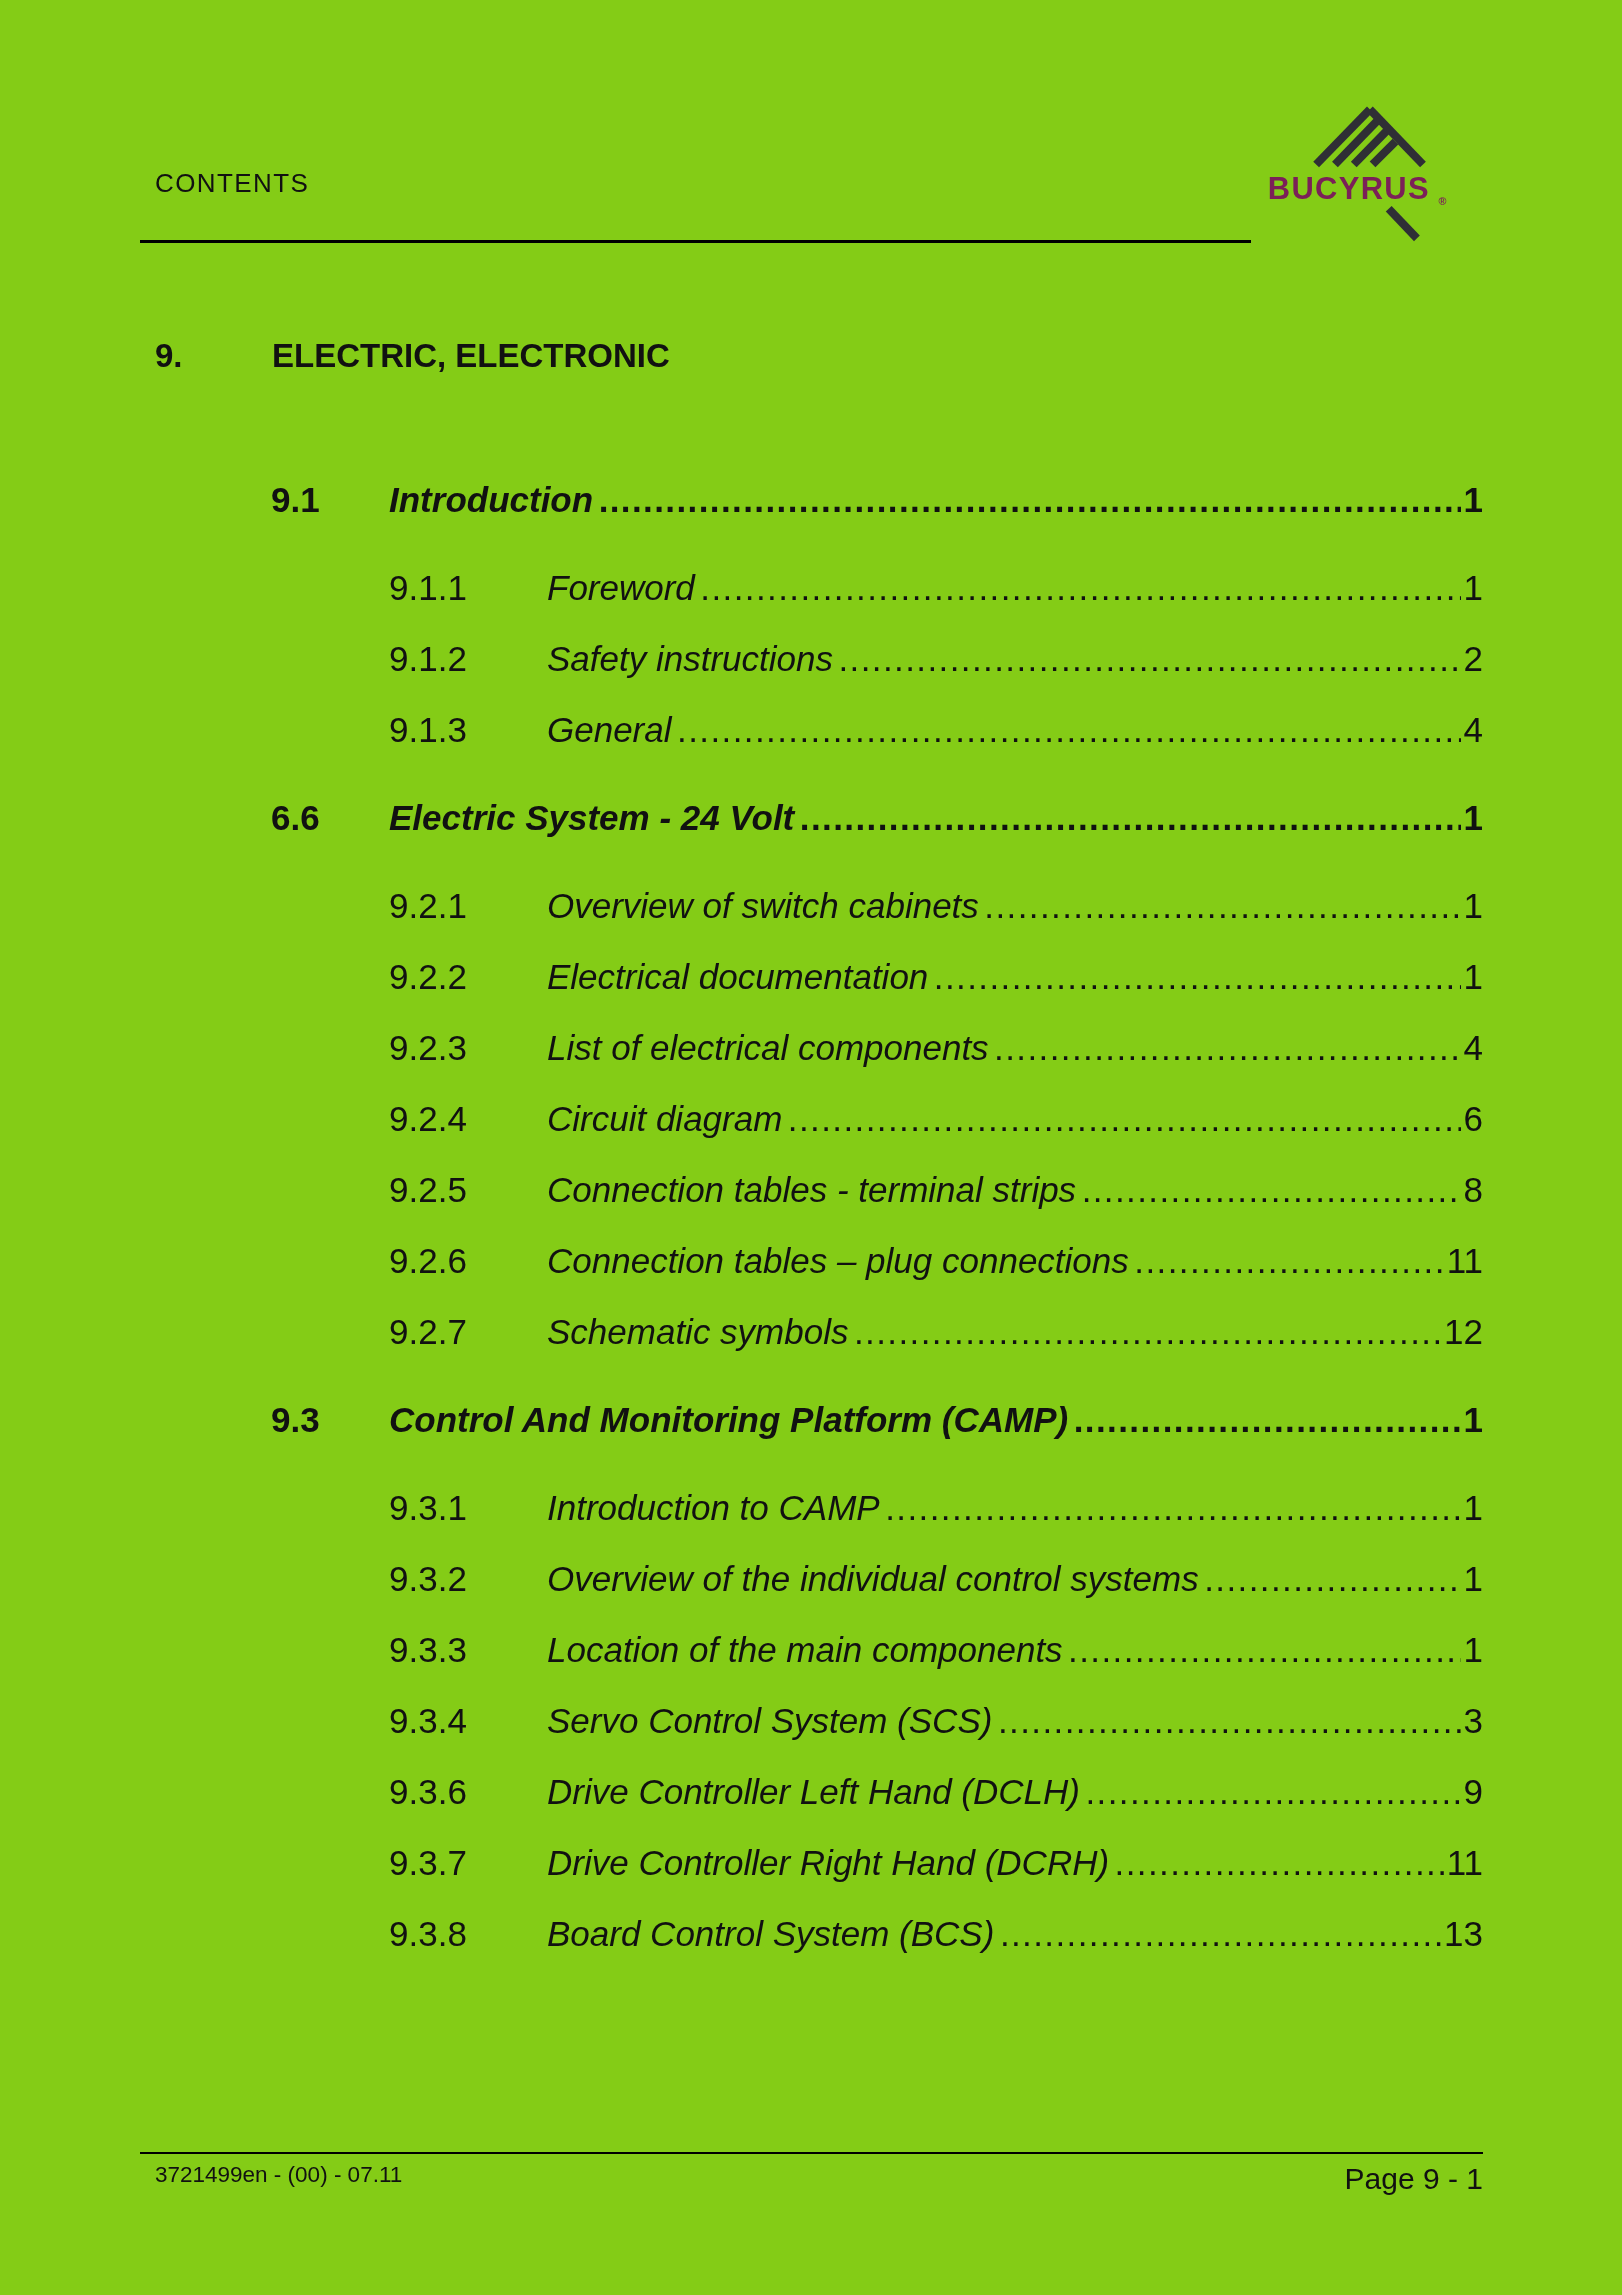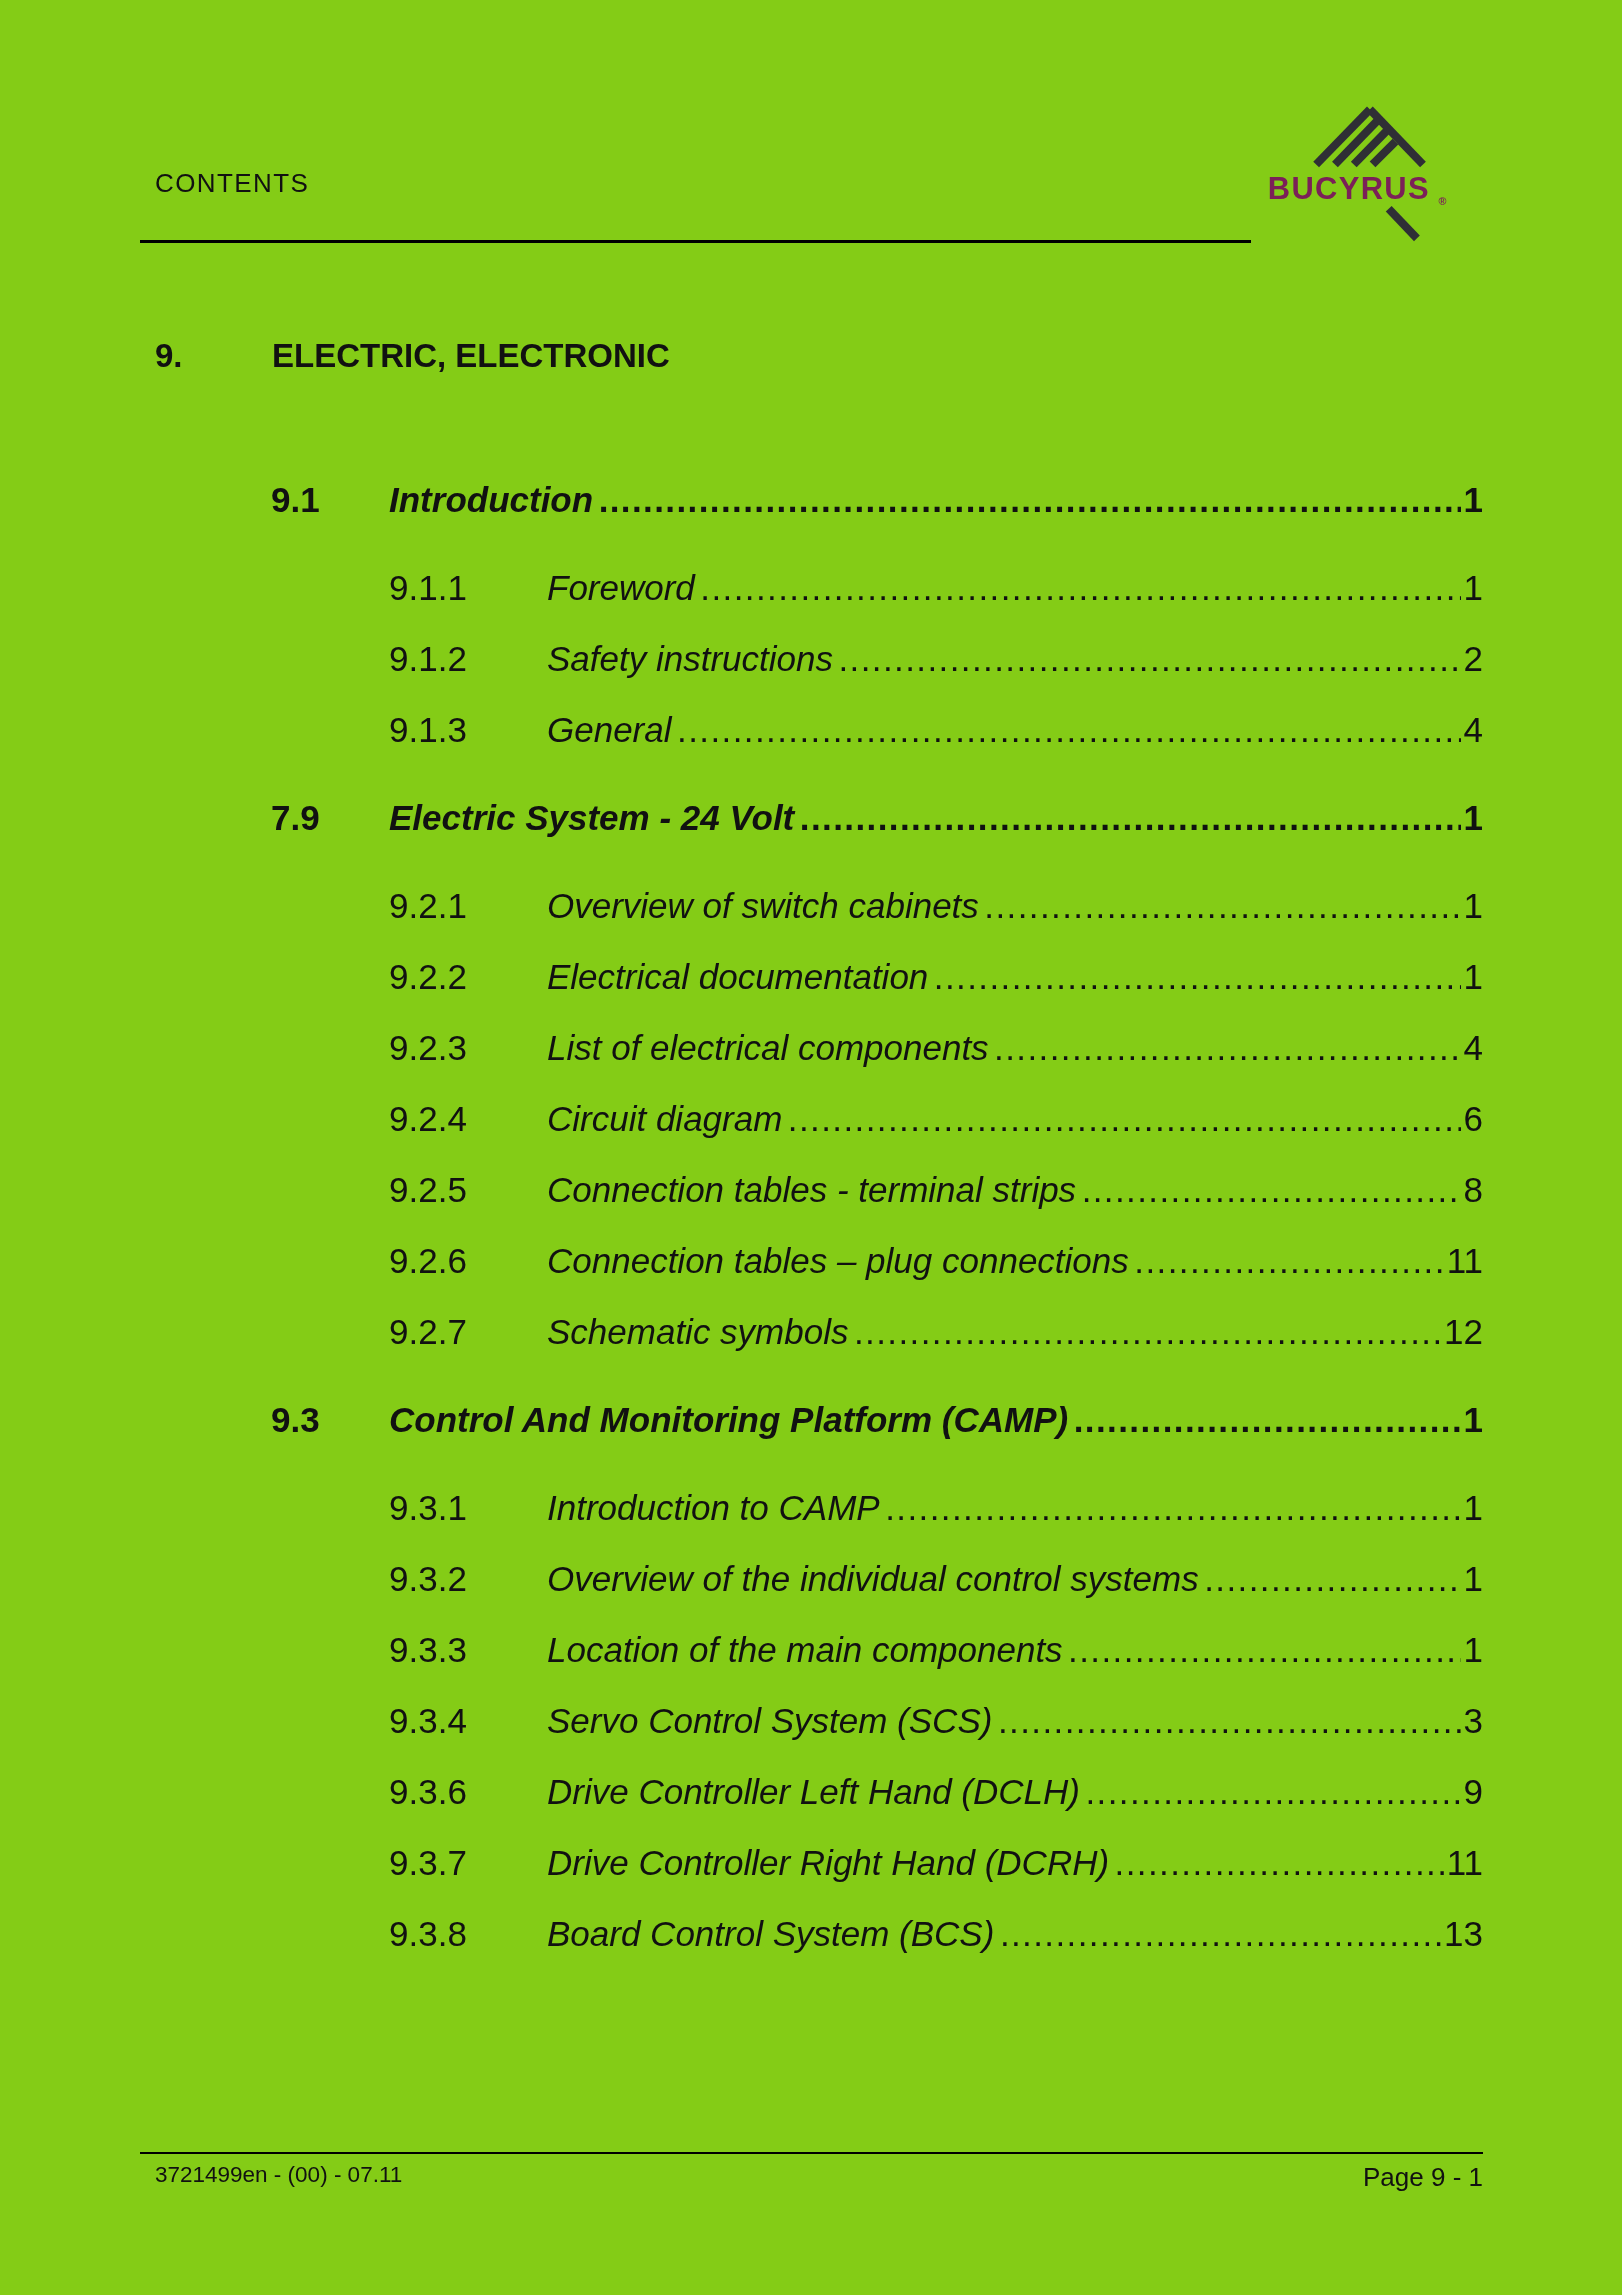--- a/index.html
+++ b/index.html
@@ -111,21 +111,21 @@
     background: var(--rule);
   }
   .footer-left {
     position: absolute;
     left: 155px; top: 2162px;
     font-size: 22.5px;
   }
   .footer-right {
     position: absolute;
     right: 140px; top: 2162px;
-    font-size: 26px;
+    font-size: 30px;
     text-align: right;
   }
 </style>
 </head>
 <body>
 
 <div class="page">
 
   <div class="header-title">CONTENTS</div>
 
@@ -172,21 +172,21 @@
     <span class="toc-dots"></span>
     <span class="toc-page">2</span>
   </div>
       <div class="toc-row toc-level2">
     <span class="toc-num">9.1.3</span>
     <span class="toc-title">General</span>
     <span class="toc-dots"></span>
     <span class="toc-page">4</span>
   </div>
       <div class="toc-row toc-level1">
-    <span class="toc-num">7.9</span>
+    <span class="toc-num">6.6</span>
     <span class="toc-title">Electric System - 24 Volt</span>
     <span class="toc-dots"></span>
     <span class="toc-page">1</span>
   </div>
       <div class="toc-row toc-level2">
     <span class="toc-num">9.2.1</span>
     <span class="toc-title">Overview of switch cabinets</span>
     <span class="toc-dots"></span>
     <span class="toc-page">1</span>
   </div>

